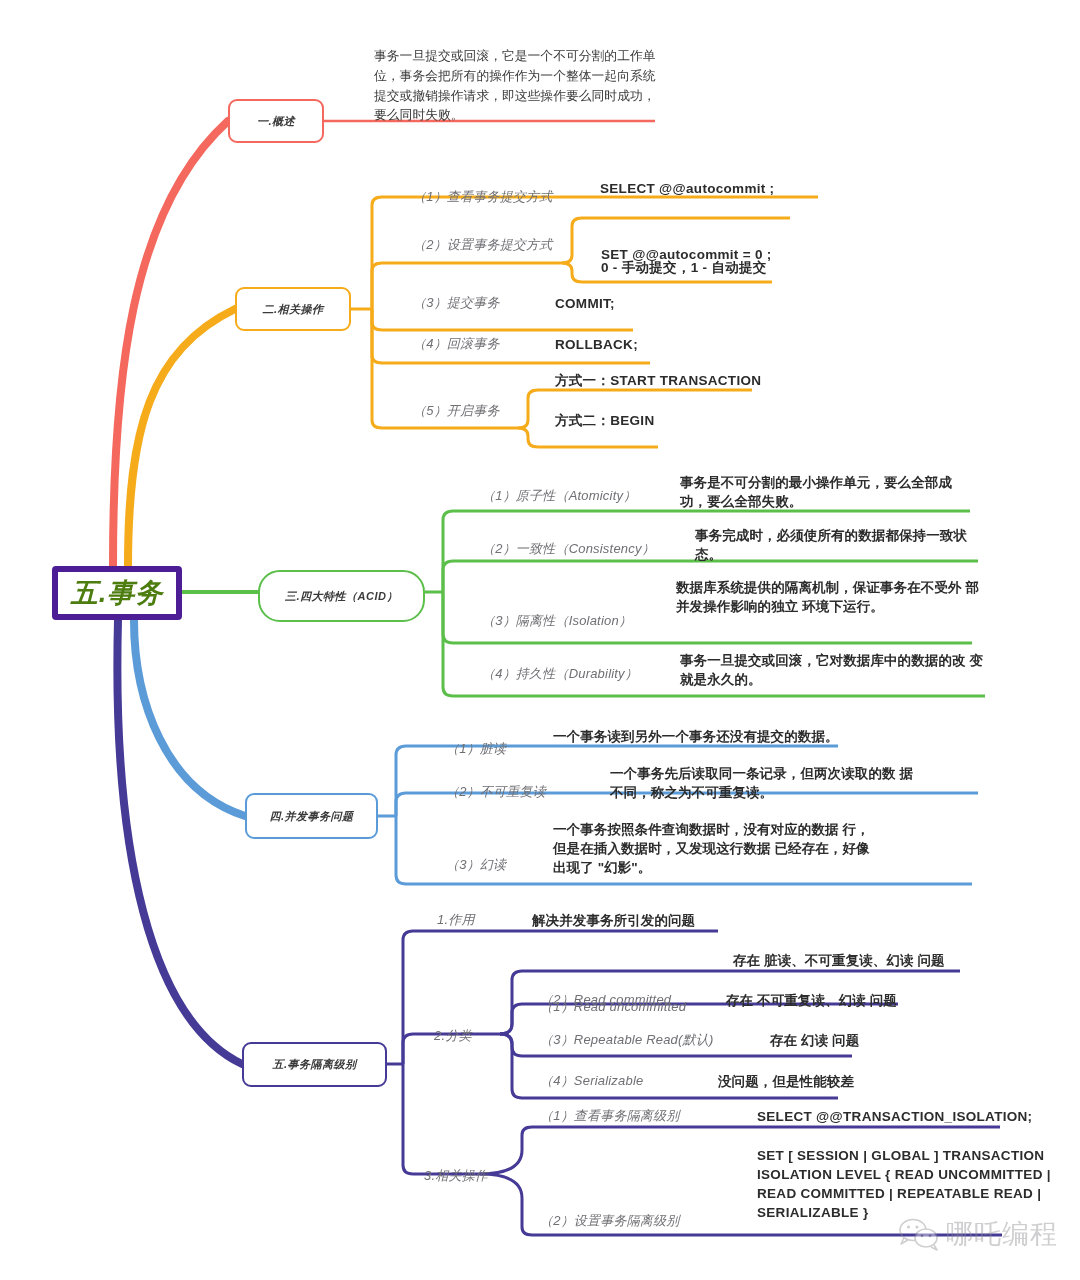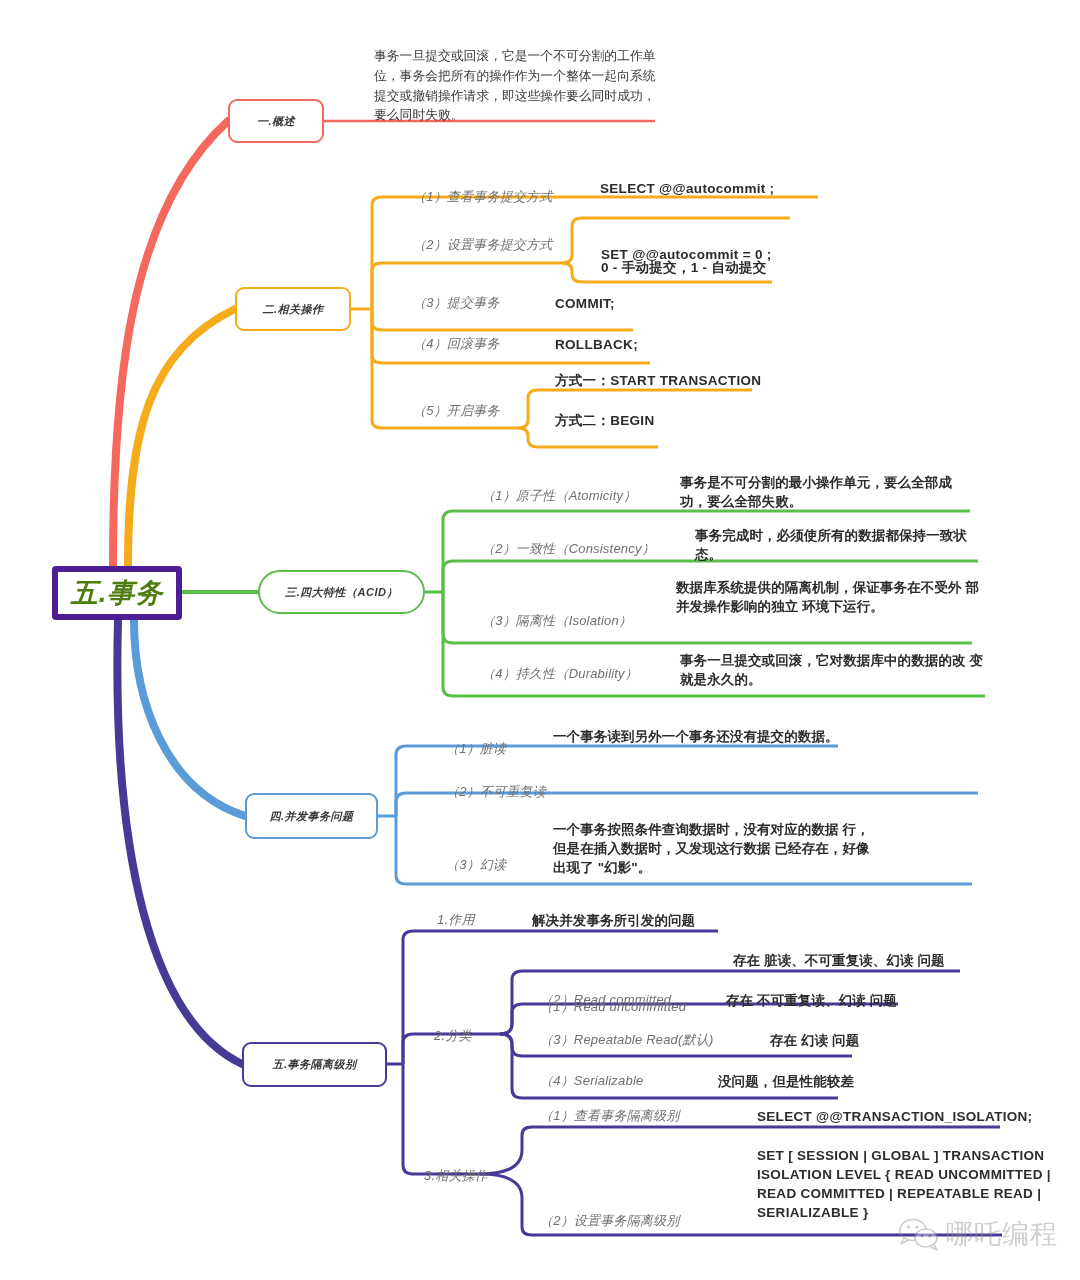--- a/index.html
+++ b/index.html
@@ -161,21 +161,21 @@
   <div class="lbl" style="left:413px; top:294px;">（3）提交事务</div>
   <div class="val sql" style="left:555px; top:294px;">COMMIT;</div>
 
   <div class="lbl" style="left:413px; top:335px;">（4）回滚事务</div>
   <div class="val sql" style="left:555px; top:335px;">ROLLBACK;</div>
 
   <div class="lbl" style="left:413px; top:402px;">（5）开启事务</div>
   <div class="val sql" style="left:555px; top:371px;">方式一：START  TRANSACTION</div>
   <div class="val sql" style="left:555px; top:411px;">方式二：BEGIN</div>
 
-  <div class="node lvl1" style="left:258px; top:570px; width:167px; height:44px; border-color:#5bbf4a;border-radius:22px;">三.四大特性（ACID）</div>
+  <div class="node lvl1" style="left:258px; top:570px; width:167px; height:52px; border-color:#5bbf4a;border-radius:22px;">三.四大特性（ACID）</div>
 
   <div class="lbl" style="left:482px; top:487px;">（1）原子性（Atomicity）</div>
   <div class="val" style="left:680px; top:473px; width:300px;">事务是不可分割的最小操作单元，要么全部成
 功，要么全部失败。</div>
 
   <div class="lbl" style="left:482px; top:540px;">（2）一致性（Consistency）</div>
   <div class="val" style="left:695px; top:526px; width:300px;">事务完成时，必须使所有的数据都保持一致状
 态。</div>
 
   <div class="lbl" style="left:482px; top:612px;">（3）隔离性（Isolation）</div>
@@ -186,20 +186,22 @@
   <div class="lbl" style="left:482px; top:665px;">（4）持久性（Durability）</div>
   <div class="val" style="left:680px; top:651px; width:310px;">事务一旦提交或回滚，它对数据库中的数据的改
 变就是永久的。</div>
 
   <div class="node lvl1" style="left:245px; top:793px; width:133px; height:46px; border-color:#5b9bd8;">四.并发事务问题</div>
 
   <div class="lbl" style="left:446px; top:708px;margin-top:32px;">（1）脏读</div>
   <div class="val" style="left:553px; top:727px; width:330px;">一个事务读到另外一个事务还没有提交的数据。</div>
 
   <div class="lbl" style="left:446px; top:783px;">（2）不可重复读</div>
+  <div class="val" style="left:610px; top:764px; width:310px;">一个事务先后读取同一条记录，但两次读取的数
+据不同，称之为不可重复读。</div>
 
   <div class="lbl" style="left:446px; top:856px;">（3）幻读</div>
   <div class="val" style="left:553px; top:820px; width:330px;">一个事务按照条件查询数据时，没有对应的数据
 行，但是在插入数据时，又发现这行数据
 已经存在，好像出现了 "幻影"。</div>
 
   <div class="node lvl1" style="left:242px; top:1042px; width:145px; height:45px; border-color:#453a96;">五.事务隔离级别</div>
 
   <div class="lbl" style="left:437px; top:911px;">1.作用</div>
   <div class="val" style="left:532px; top:911px;">解决并发事务所引发的问题</div>

